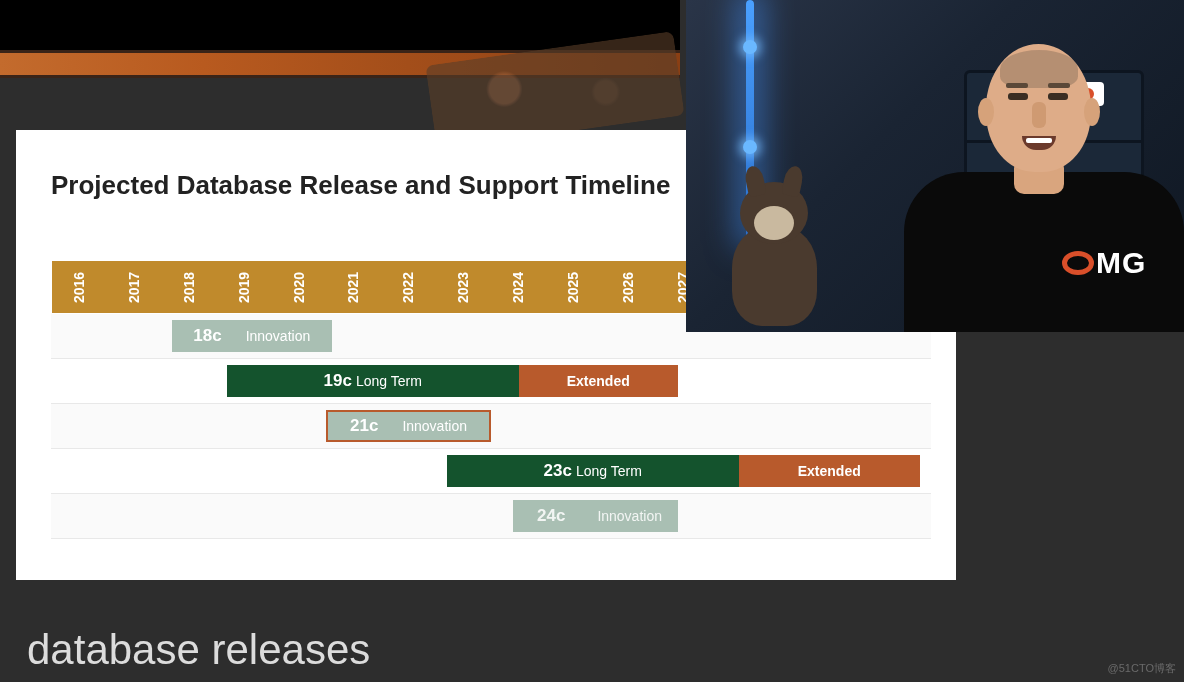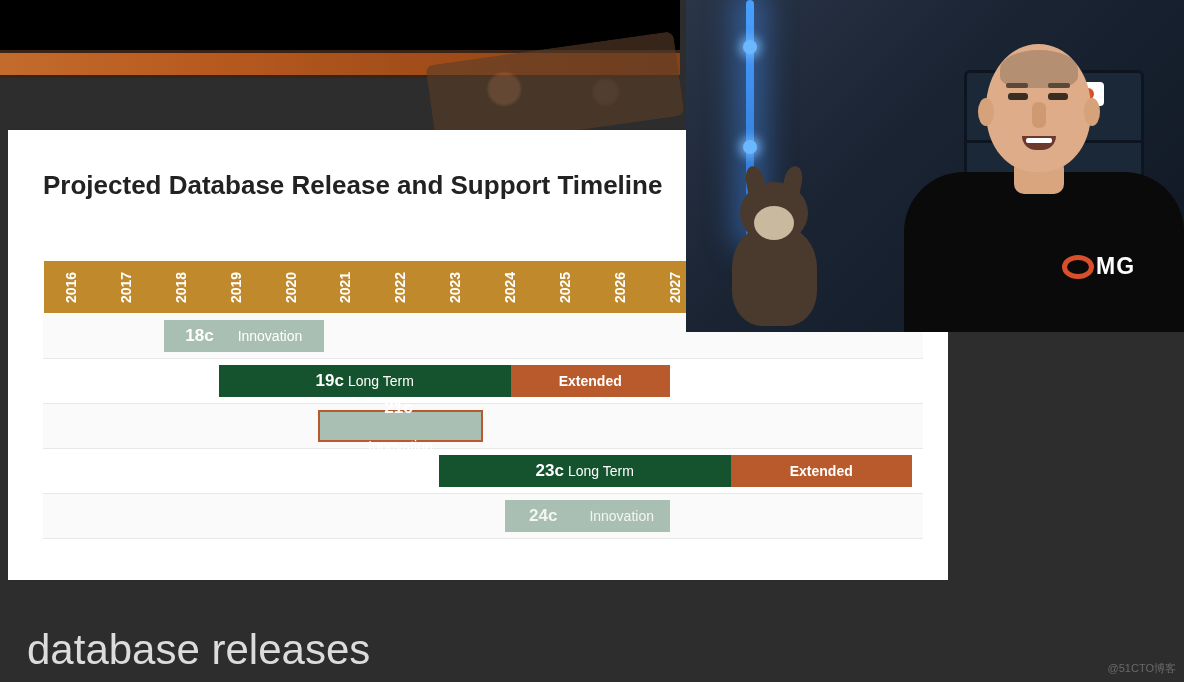--- a/index.html
+++ b/index.html
@@ -33,21 +33,21 @@
       radial-gradient(circle at 30% 40%, #8a5a3a 8%, transparent 10%),
       radial-gradient(circle at 70% 60%, #6b4a2f 6%, transparent 8%),
       #5a3e28;
     border-radius: 8px;
     opacity: 0.6;
     transform: rotate(-8deg);
     z-index: 0;
   }
   .slide {
     position: absolute;
-    left: 8px; top: 130px;
+    left: 16px; top: 130px;
     width: 940px; height: 450px;
     background: #fff;
     z-index: 2;
   }
   .slide-title {
     position: absolute;
     left: 35px; top: 40px;
     font-size: 26px;
     font-weight: 700;
     color: #222;
@@ -92,21 +92,21 @@
     align-items: center;
     justify-content: center;
     color: #fff;
     font-size: 14px;
     white-space: nowrap;
   }
   .bar .ver { font-weight: 700; font-size: 17px; margin-right: 4px; }
   .bar.innovation { background: #a9bfb3; color: #fff; gap: 20px; }
   .bar.longterm   { background: #14532d; }
   .bar.extended   { background: #b85a2c; }
-  .bar.highlight  { border: 2px solid #b85a2c; flex-direction: column; }
+  .bar.highlight  { border: 2px solid #b85a2c; }
   .bar.faded .ver, .bar.faded .typ { opacity: 0.85; margin-left: 8px; }
 
   .webcam {
     position: absolute;
     top: 0; right: 0;
     width: 498px; height: 332px;
     background: linear-gradient(135deg, #2a3548 0%, #1a2433 40%, #0f1722 100%);
     z-index: 3;
     overflow: hidden;
   }
@@ -245,21 +245,21 @@
     position:absolute; left: 138px; bottom: 202px;
     width: 34px; height: 14px;
     background: #6b3a2c; border-radius: 0 0 16px 16px;
   }
   .person .mouth::after {
     content:""; position:absolute; left:4px; top:2px;
     width: 26px; height: 5px; background:#fff; border-radius:2px;
   }
   .shirt-logo {
     position:absolute; left: 178px; bottom: 72px;
-    color:#fff; font-weight:800; font-size: 23px;
+    color:#fff; font-weight:800; font-size: 30px;
     letter-spacing: 1px;
     display:flex; align-items:center;
   }
   .shirt-logo .o-ring {
     width: 32px; height: 24px;
     border: 5px solid #d94f2a;
     border-radius: 50%;
     margin-right: 2px;
   }
   .caption {

